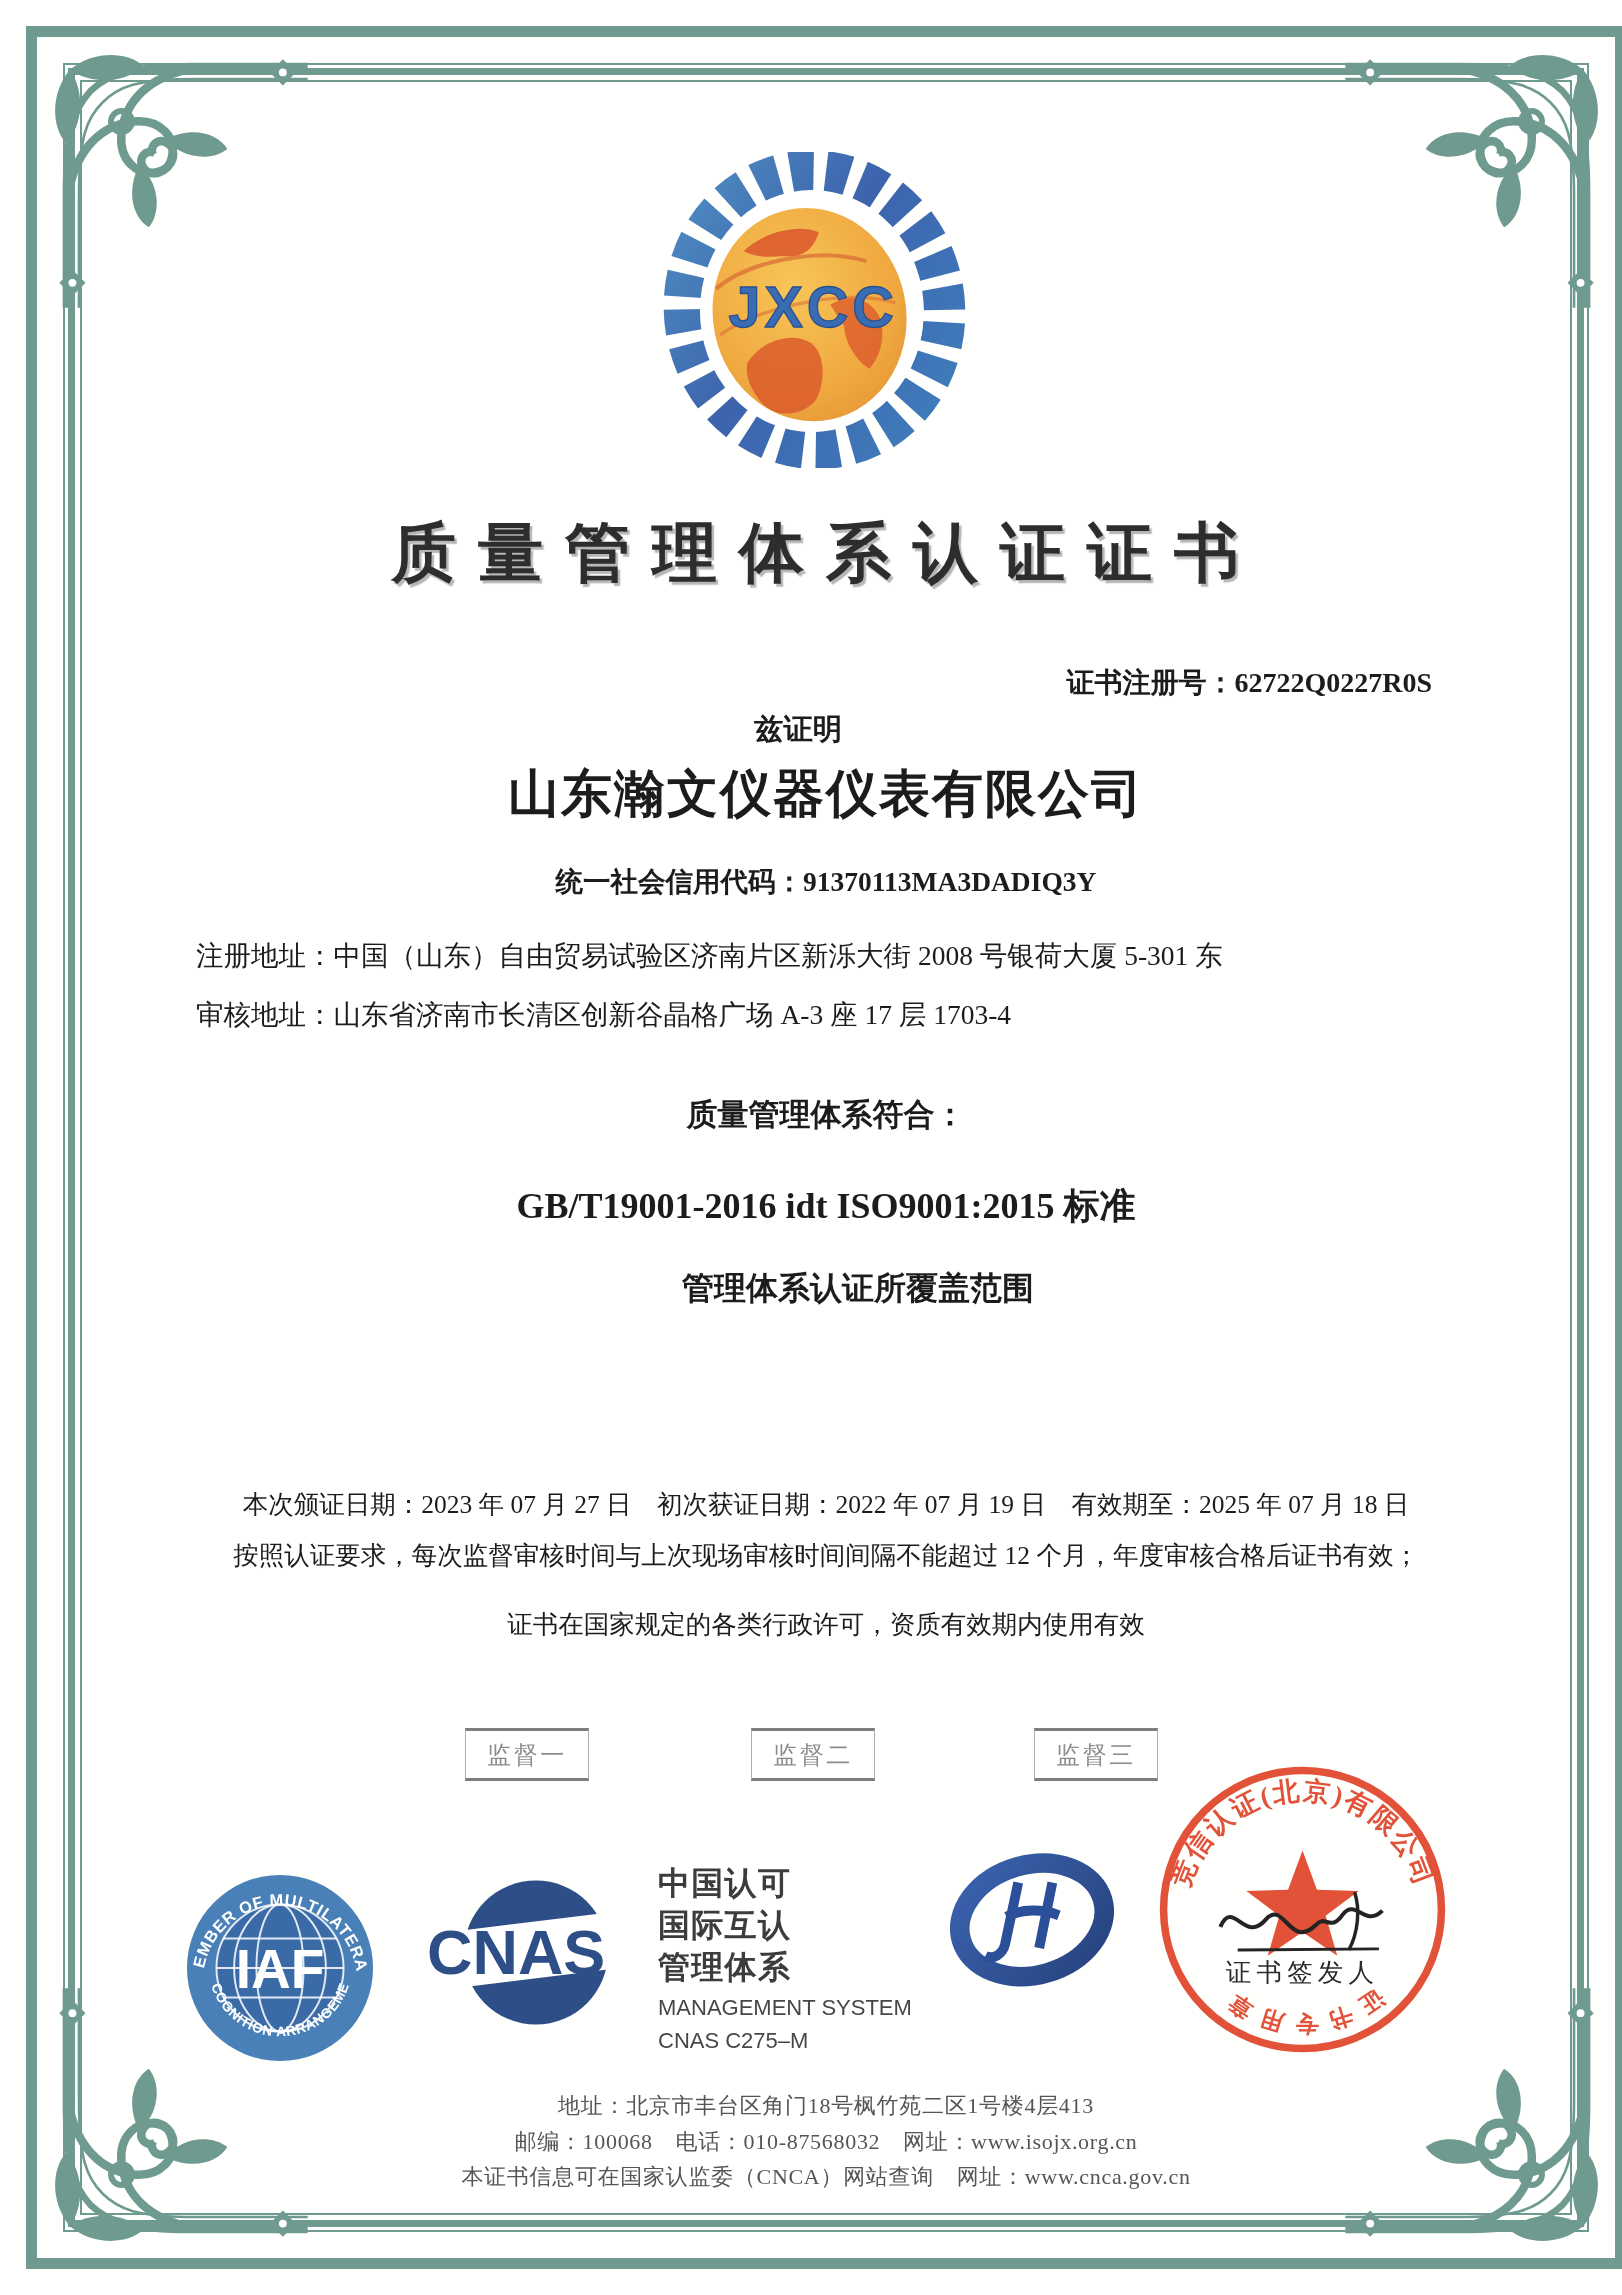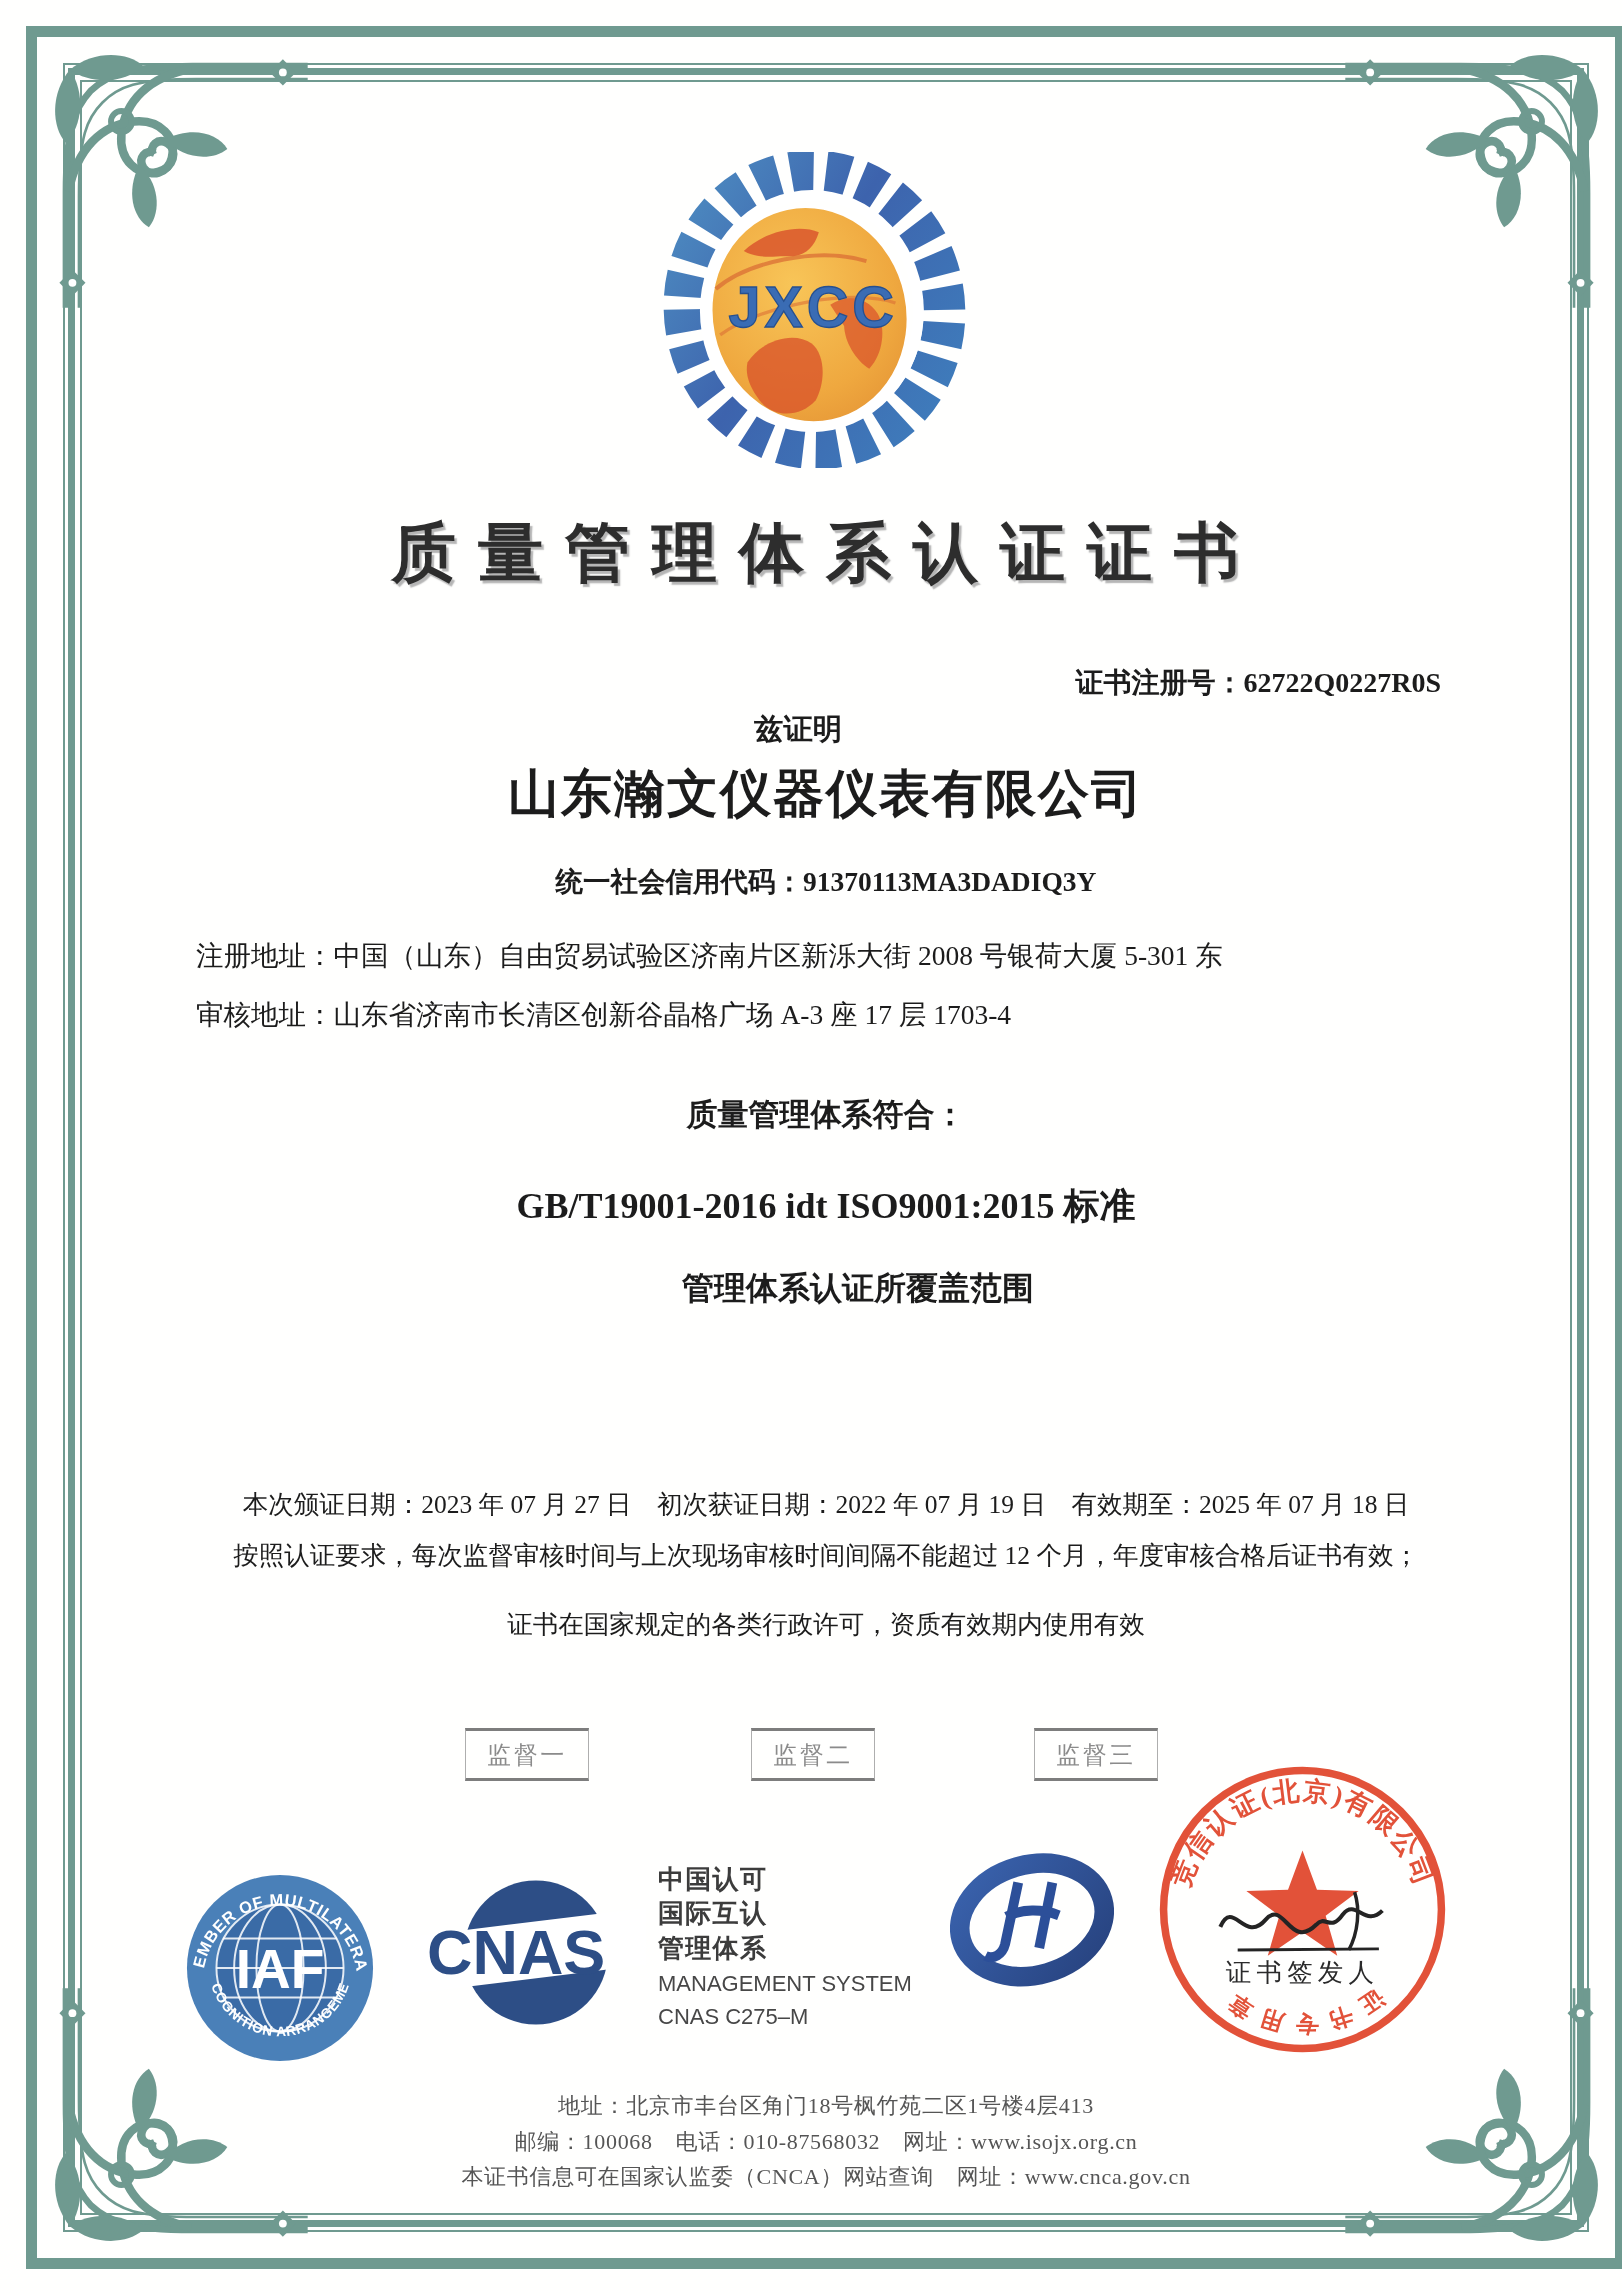--- a/index.html
+++ b/index.html
@@ -16,21 +16,21 @@
   .corner svg{width:100%;height:100%;}
   .c-tl{top:27.5px;left:27.5px;}
   .c-tr{top:27.5px;right:27.5px; transform:scaleX(-1);}
   .c-bl{bottom:27.5px;left:27.5px; transform:scaleY(-1);}
   .c-br{bottom:27.5px;right:27.5px; transform:scale(-1,-1);}
   
   .cx{position:absolute; left:0; width:100%; text-align:center;}
   
   .title{top:509px; font-size:65px; font-weight:bold; letter-spacing:22px; color:#2d2d2d;
          text-shadow:2.6px 3.3px 1.3px #b5b5b5;}
-  .certno{position:absolute; top:664px; right:211px; font-size:28px; font-weight:bold;}
+  .certno{position:absolute; top:664px; right:220px; font-size:28px; font-weight:bold;}
   .certify{position:absolute; top:710px; left:754px; font-size:29.4px; font-weight:bold;}
   .company{top:760px; font-size:51px; font-weight:bold; letter-spacing:2px;}
   .credit{top:864px; font-size:27.5px; font-weight:bold;}
   .addr{position:absolute; left:196px; width:1256px; font-size:27.5px; line-height:1.0;}
   .addr1{top:942px;}
   .addr2{top:1001px;}
   .conform{top:1094px; font-size:31px; font-weight:bold;}
   .standard{top:1182px; font-size:36px; font-weight:bold;}
   .scopehead{top:1267px; font-size:32px; font-weight:bold;margin-left:32px;}
   .scope{top:1372px; font-size:29.4px;}
@@ -43,21 +43,21 @@
     border-top:3.3px solid #7d7d7d; border-bottom:3.3px solid #7d7d7d;
     display:flex; align-items:center; justify-content:center;
     font-size:24px; color:#8b8b8b; letter-spacing:2.6px;}
   .sup1{left:465px;} .sup2{left:751px;} .sup3{left:1034px;}
   
   .jxcc{position:absolute; left:660px; top:152px; width:309px; height:315px;}
   .iaf{position:absolute; left:185px; top:1873px; width:190px; height:190px;}
   .cnas{position:absolute; left:393px; top:1866px; width:253px; height:181px;}
   .cnastext{position:absolute; left:658px; top:1862px; color:#3c3c3c;
             font-family:"Liberation Sans","DejaVu Sans",sans-serif;}
-  .cnastext .zh{font-size:26px; line-height:1.32; letter-spacing:1.3px; font-weight:bold;}
+  .cnastext .zh{font-size:32px; line-height:1.32; letter-spacing:1.3px; font-weight:bold;}
   .cnastext .en{font-size:22px; line-height:1.32; margin-top:3.9px; color:#474747;}
   .hlogo{position:absolute; left:950px; top:1851px; width:164px; height:137px;}
   .stamp{position:absolute; left:1152px; top:1759px; width:301px; height:301px; z-index:5; opacity:.96;}
   
   .fcompany{top:2040px; font-size:31px; letter-spacing:4.6px; color:#4c4c4c;}
   .fline{color:#555; font-size:22px; letter-spacing:0.7px;}
   .fl1{top:2091px;} .fl2{top:2127px;} .fl3{top:2162px;}
 </style>
 </head>
 <body>

